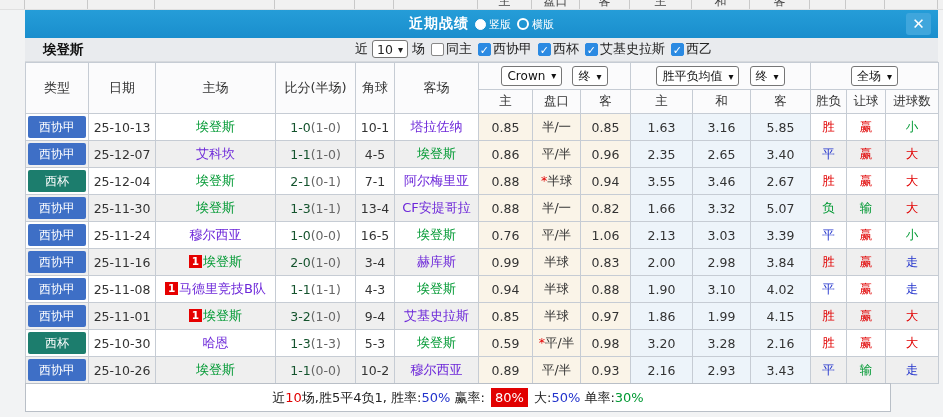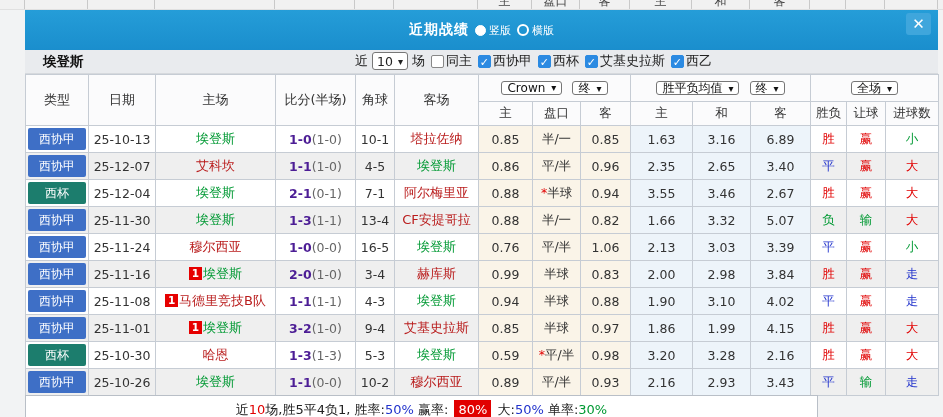--- a/index.html
+++ b/index.html
@@ -10,21 +10,21 @@
   
   .top-strip { position:absolute; top:0; left:0; width:943px; height:10px;
                background:#f1f1f1; display:flex; overflow:hidden; border-bottom:1px solid #e0e0e0; }
   .top-strip .cell { height:10px; border-right:1px solid #c9c9c9; flex:none; }
   .top-strip .cell span { display:block; position:relative; top:-7px; text-align:center;
                           font-size:12px; color:#444; }
 
   
   .popup { position:absolute; left:25px; top:10px; width:913px; }
 
-  .titlebar { height:40px; background:linear-gradient(#259dd8,#1a8ecd);
+  .titlebar { height:28px; background:linear-gradient(#259dd8,#1a8ecd);
               display:flex; align-items:center; justify-content:center; position:relative; }
   .titlebar .title { color:#fff; font-weight:bold; font-size:14px; letter-spacing:1px; }
   .radio { display:inline-block; width:11px; height:11px; border-radius:50%; margin:0 3px 0 6px;
            vertical-align:-1px; }
   .radio.on  { background:#fff; border:1px solid #fff; }
   .radio.off { background:transparent; border:2px solid #fff; width:12px; height:12px; }
   .radio-label { color:#fff; font-size:11px; }
   .close-btn { position:absolute; right:7px; top:3px; width:25px; height:22px; background:#3fa6dc;
                border-radius:3px; color:#fff; text-align:center; line-height:22px;
                font-size:15px; font-weight:bold; cursor:pointer; }
@@ -46,46 +46,46 @@
   .chk-label { font-size:13px; color:#222; }
 
   
   table.grid { width:913px; border-collapse:collapse; table-layout:fixed; background:#fff; }
   table.grid th, table.grid td { border:1px solid #c6ccd4; overflow:hidden; white-space:nowrap; }
   table.grid th { background:#fbfbfc; font-weight:normal; font-size:13px; color:#333; }
   tr.ha th { height:27px; }
   tr.hb th { height:24px; font-size:12.5px; }
   .selcell { background:#fbfbfc; text-align:center; }
   .sel { display:inline-flex; align-items:center; background:#fff; border:1px solid #767676;
-         border-radius:3px; height:14px; padding:0 5px; margin:1px 3px; font-size:12px; color:#111; }
+         border-radius:3px; height:20px; padding:0 5px; margin:1px 3px; font-size:12px; color:#111; }
   .sel::after { content:"▾"; font-size:10px; margin-left:6px; color:#111; }
 
   td { height:27px; text-align:center; font-size:12.5px; color:#333; }
   tr.r-even td { background:#ffffff; }
   tr.r-odd  td { background:#efefef; }
   td.col-cream { background:#faf4e8 !important; }
   td.col-blue  { background:#edf4fa !important; }
 
   .badge { margin:2px; height:22px; line-height:22px; color:#fff; font-size:12px; border-radius:2px; }
   .badge.lga { background:#3e6fc6; }
   .badge.cup { background:#1c7d6d; }
 
-  .team { font-size:13px; color:#b91c1c; }
+  .team { font-size:13px; color:#6d28d9; }
   .team.green { color:#009933; }
   .badge1 { display:inline-block; background:#e60000; color:#fff; font-size:10.5px; font-weight:bold;
             width:13px; height:13px; line-height:13px; vertical-align:1px; margin-right:1px; }
-  .score-full { color:#4c1d95;font-weight:bold; }
+  .score-full { color:#14532d; }
   .score-half { color:#666; }
   .star { color:#e10000; }
   .c-red { color:#e10000; }
   .c-blue { color:#2233cc; }
   .c-green { color:#009933; }
 
   
-  .summary { width:793px; height:29px; background:#fff; border:1px solid #b9bfc7; margin-top:-1px;
+  .summary { width:866px; height:29px; background:#fff; border:1px solid #b9bfc7; margin-top:-1px;
              text-align:center; line-height:27px; font-size:13px; color:#222; }
   .summary .p-red { color:#e10000; }
   .summary .p-blue { color:#2233cc; }
   .summary .p-green { color:#009933; }
   .summary .p-redbg { background:#e10000; color:#fff; padding:2px 4px; margin:0 2px; }
 </style>
 </head>
 <body>
 
 <div class="page">
@@ -221,21 +221,21 @@
             <td>25-10-13</td>
             <td><span class="team green">埃登斯</span></td>
             <td><span class="score-full">1-0</span><span class="score-half">(1-0)</span></td>
             <td>10-1</td>
             <td><span class="team">塔拉佐纳</span></td>
             <td class="col-cream">0.85</td>
             <td class="col-cream"><span>半/一</span></td>
             <td class="col-cream">0.85</td>
             <td class="col-blue">1.63</td>
             <td class="col-blue">3.16</td>
-            <td class="col-blue">6.89</td>
+            <td class="col-blue">5.85</td>
             <td><span class="c-red">胜</span></td>
             <td><span class="c-red">赢</span></td>
             <td><span class="c-green">小</span></td>
           </tr>
           <tr class="r-odd">
             <td>
               <div class="badge lga">西协甲</div>
             </td>
             <td>25-12-07</td>
             <td><span class="team">艾科坎</span></td>

